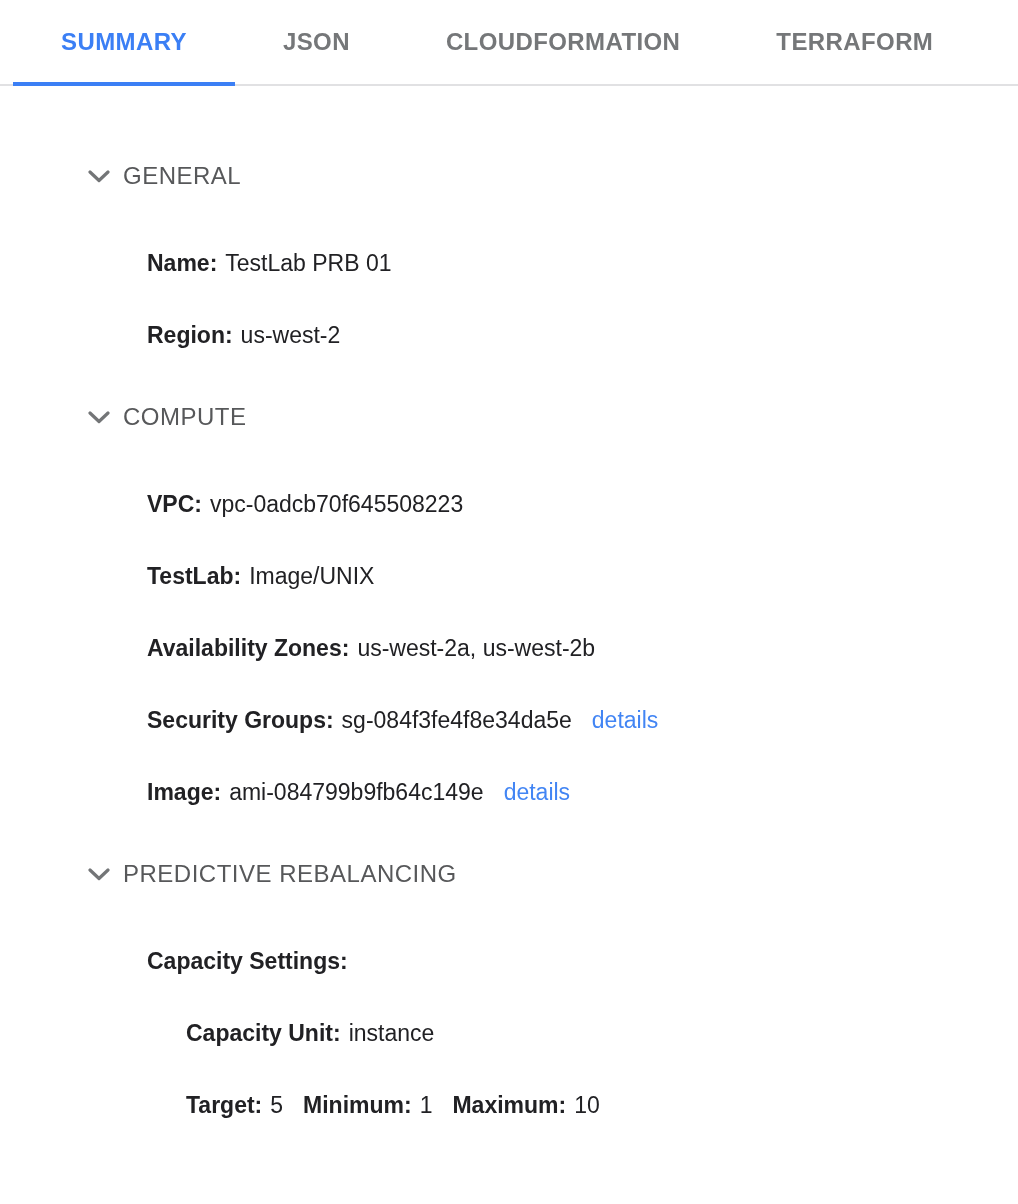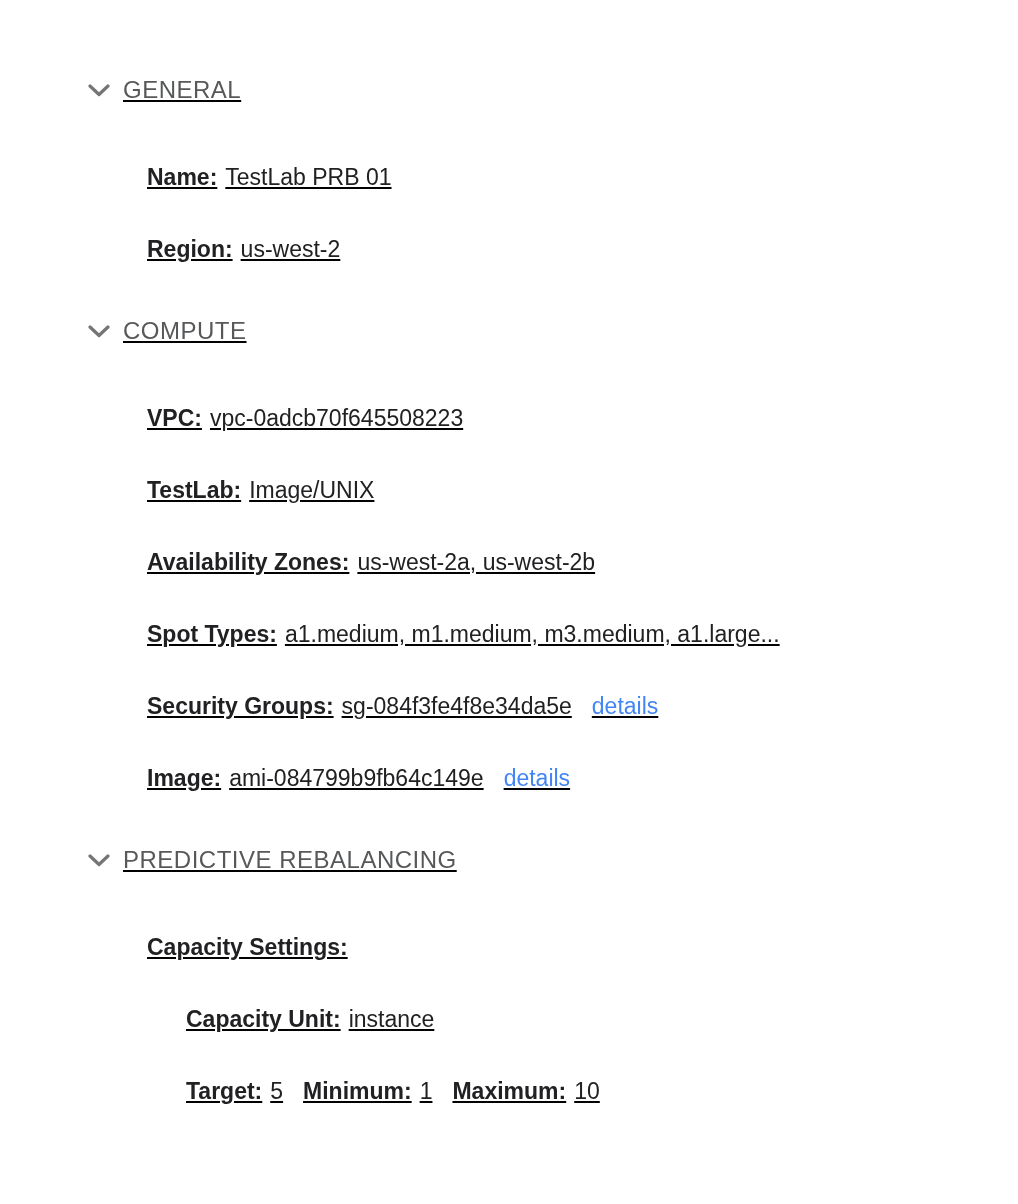--- a/index.html
+++ b/index.html
@@ -34,21 +34,21 @@
   .tab.active { color: var(--accent, #3b7ff5); }
   .tab-underline {
     position: absolute;
     left: 0; right: 0; bottom: -2px;
     height: 4px;
     background: var(--accent, #3b7ff5);
   }
 
   
   .content { padding-bottom: 20px; }
-  .section { margin-top: 54px; text-decoration: underline; }
+  .section { margin-top: 54px; }
   .section:first-child { margin-top: 75px; }
 
   .section-header {
     display: flex;
     align-items: center;
     gap: 13px;
     margin-left: 88px;
     height: 30px;
   }
   .chevron { display: flex; align-items: center; cursor: pointer; }
@@ -82,20 +82,35 @@
     color: var(--link, #4285f4);
     text-decoration: none;
     cursor: pointer;
     white-space: nowrap;
   }
 </style>
 </head>
 <body>
 
 <div class="page">
+  <div class="tab-bar" id="tab-bar">
+      <div class="tab active">
+    <span class="tab-label">SUMMARY</span>
+  <div class="tab-underline"></div>
+      </div>
+      <div class="tab">
+    <span class="tab-label">JSON</span>
+  </div>
+      <div class="tab">
+    <span class="tab-label">CLOUDFORMATION</span>
+  </div>
+      <div class="tab">
+    <span class="tab-label">TERRAFORM</span>
+  </div>
+    </div>
   <div class="content" id="sections">
       <section class="section">
     <div class="section-header">
       <span class="chevron">
         <svg width="22" height="13" viewBox="0 0 22 13">
           <polyline points="2,2 11,10.5 20,2" fill="none" stroke="#737577" stroke-width="3.2" stroke-linecap="round" stroke-linejoin="round"></polyline>
         </svg>
       </span>
       <span class="section-title">GENERAL</span>
     </div>
@@ -121,23 +136,20 @@
           <div class="row">
             <span class="pair"><span class="flabel">VPC:</span><span class="fvalue">vpc-0adcb70f645508223</span></span>
           </div>
           <div class="row">
             <span class="pair"><span class="flabel">TestLab:</span><span class="fvalue">Image/UNIX</span></span>
           </div>
           <div class="row">
             <span class="pair"><span class="flabel">Availability Zones:</span><span class="fvalue">us-west-2a, us-west-2b</span></span>
           </div>
           <div class="row">
-            <span class="pair"><span class="flabel">Spot Types:</span><span class="fvalue">a1.medium, m1.medium, m3.medium, a1.large...</span></span>
-          </div>
-          <div class="row">
             <span class="pair"><span class="flabel">Security Groups:</span><span class="fvalue">sg-084f3fe4f8e34da5e</span></span>
             <a class="details-link">details</a>
           </div>
           <div class="row">
             <span class="pair"><span class="flabel">Image:</span><span class="fvalue">ami-084799b9fb64c149e</span></span>
             <a class="details-link">details</a>
           </div>
         </div>
   </section>
       <section class="section">

